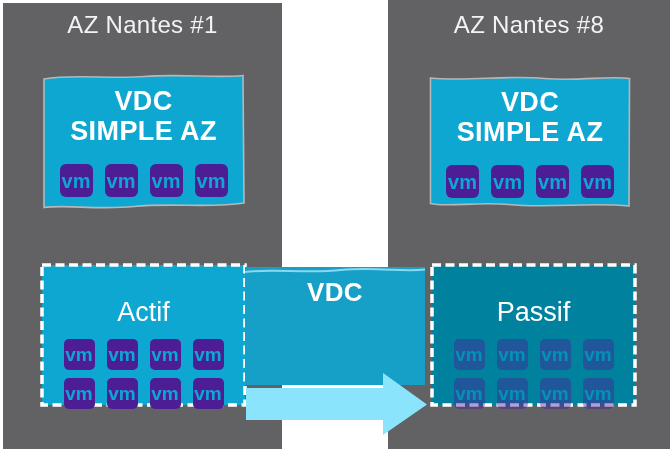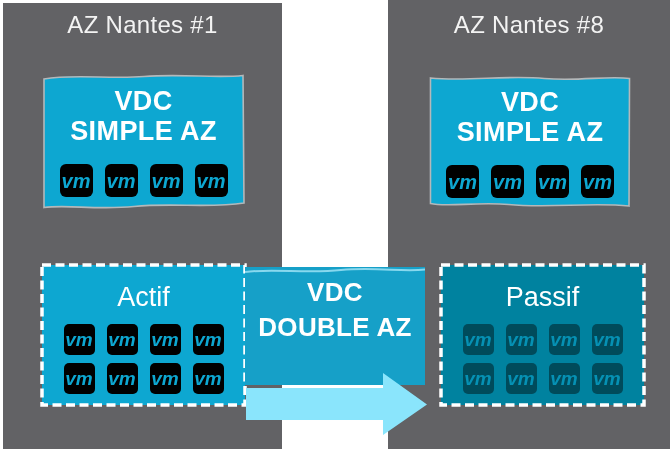--- a/index.html
+++ b/index.html
@@ -28,27 +28,27 @@
   .abs{position:absolute;}
   .box-svg{position:absolute;left:0;top:0;width:100%;height:100%;}
 
   .vdc-content{position:relative;width:100%;height:100%;text-align:center;}
   .vdc-title{
     margin-top:16px;color:#ffffff;font-weight:700;
     font-size:27px;line-height:30px;letter-spacing:.4px;
   }
   .vm-row{margin-top:18px;display:flex;justify-content:center;gap:12px;}
   .vm-chip{
-    width:33px;height:33px;background:#000000;border-radius:6px;
+    width:33px;height:33px;background:#4c1d95;border-radius:6px;
     display:flex;align-items:center;justify-content:center;
-    color:var(--cyan);font-weight:700;font-size:20px;line-height:1;font-style:italic;
+    color:var(--cyan);font-weight:700;font-size:20px;line-height:1;
   }
 
   .dash-content{position:relative;width:100%;height:100%;text-align:center;}
-  .dash-label{margin-top:19px;color:#ffffff;font-size:27px;line-height:30px;font-weight:400;}
+  .dash-label{margin-top:34px;color:#ffffff;font-size:27px;line-height:30px;font-weight:400;}
   .vm-grid{
     margin-top:12px;display:grid;grid-template-columns:repeat(4,31px);
     gap:8px 12px;justify-content:center;
   }
   .vm-grid .vm-chip{width:31px;height:31px;font-size:19px;border-radius:5px;}
   .ghost .vm-chip{opacity:.42;}
 
   .center-box{
     background:var(--cyan-center);
     text-align:center;color:#ffffff;font-weight:700;
@@ -117,21 +117,21 @@
         <span class="vm-chip">vm</span>
         <span class="vm-chip">vm</span>
         <span class="vm-chip">vm</span>
         <span class="vm-chip">vm</span>
         <span class="vm-chip">vm</span>
         <span class="vm-chip">vm</span>
       </div>
     </div>
   </div>
 
-  <div class="abs ghost" style="left:439px;top:263px;width:207px;height:144px;">
+  <div class="abs ghost" style="left:430px;top:263px;width:207px;height:144px;">
     <svg class="box-svg" viewBox="0 0 207 144" preserveAspectRatio="none">
       <rect x="2" y="2" width="203" height="140" fill="var(--teal)" stroke="#ffffff" stroke-width="3.5" stroke-dasharray="9 4.5"></rect>
     </svg>
     <div class="dash-content">
       <div class="dash-label">Passif</div>
       <div class="vm-grid">
         <span class="vm-chip">vm</span>
         <span class="vm-chip">vm</span>
         <span class="vm-chip">vm</span>
         <span class="vm-chip">vm</span>
@@ -141,20 +141,20 @@
         <span class="vm-chip">vm</span>
       </div>
     </div>
   </div>
 
   <div class="abs center-box" style="left:245px;top:267px;width:180px;height:118px;">
     <svg class="center-topline" viewBox="0 0 180 8" preserveAspectRatio="none">
       <path d="M0 5 C 28 1, 62 7, 96 3 C 130 0, 158 5, 180 2.5" fill="none" stroke="#9ce2f4" stroke-width="2" opacity="0.85"></path>
     </svg>
     <span>VDC</span><br>
-    <span>DOUBLE AZ</span><br>
+    <br>
   </div>
 
   <svg class="abs" style="left:246px;top:373px;width:181px;height:62px;" viewBox="0 0 181 62">
     <polygon points="0,15 137,15 137,0 181,31.5 137,62 137,47 0,47" fill="var(--arrow)"></polygon>
   </svg>
 
 </div>
 
 </body></html>

